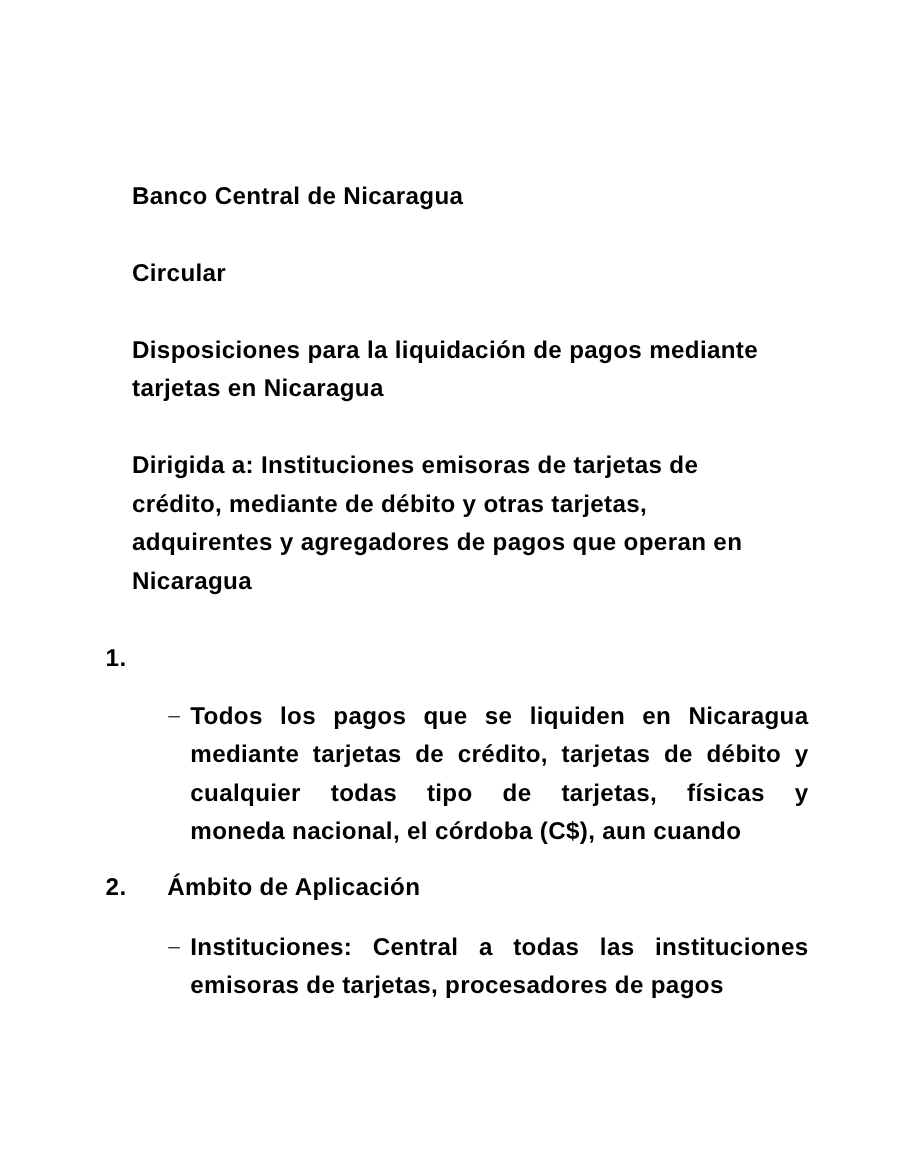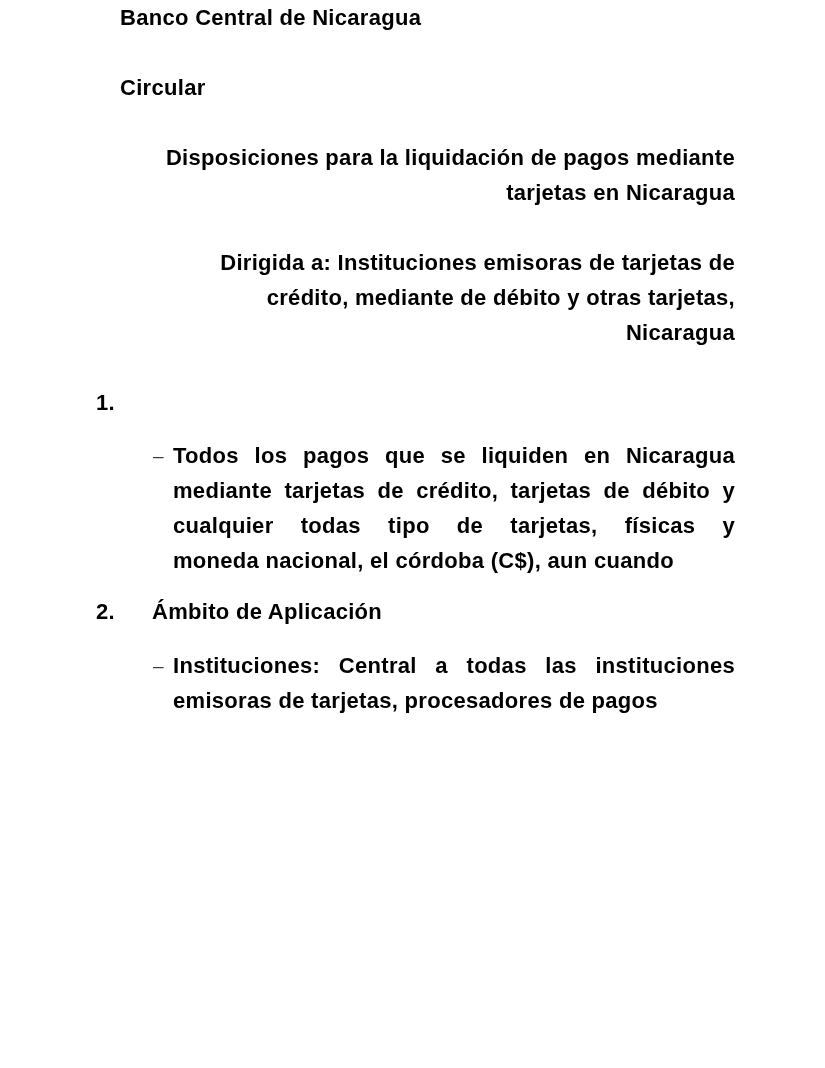--- a/index.html
+++ b/index.html
@@ -14,20 +14,22 @@
     background: #ffffff;
     overflow: hidden;
     font-family: "Liberation Sans", "DejaVu Sans", sans-serif;
     font-weight: bold;
     font-size: 22px;
     line-height: 35px;
     color: #000000;
     letter-spacing: 0.3px;
   }
   .content {
+    padding-top: 116px;
+    margin-top: 44px;
   }
   .para {
     margin-left: 120px;
     width: 615px;
   }
   .mt-lg { margin-top: 35px; }
   .mt-18 { margin-top: 18px; }
   .mt-16 { margin-top: 16px; }
   .mt-19 { margin-top: 19px; }
 
@@ -59,41 +61,42 @@
   }
   
   .jlines .line {
     text-align: justify;
     text-align-last: justify;
   }
   .jlines .line:last-child {
     text-align-last: left;
   }
   .llines .line {
-    text-align: right;
+    text-align: left;
   }
 </style>
 </head>
 <body>
 
 <div class="page">
   <div class="content">
 
     <div class="para">Banco Central de Nicaragua</div>
 
     <div class="para mt-lg">Circular</div>
 
     <div class="para mt-lg llines">
         <div class="line">Disposiciones para la liquidación de pagos mediante</div>
         <div class="line">tarjetas en Nicaragua</div>
       </div>
 
     <div class="para mt-lg llines">
         <div class="line">Dirigida a: Instituciones emisoras de tarjetas de</div>
         <div class="line">crédito, mediante de débito y otras tarjetas,</div>
+        <div class="line">adquirentes y agregadores de pagos que operan en</div>
         <div class="line">Nicaragua</div>
       </div>
 
     <div class="section-heading mt-lg">
       <span class="num">1.</span>
     </div>
 
     <div class="bullet-row mt-18">
       <span class="bullet-dash">–</span>
       <div class="bullet-text jlines">

